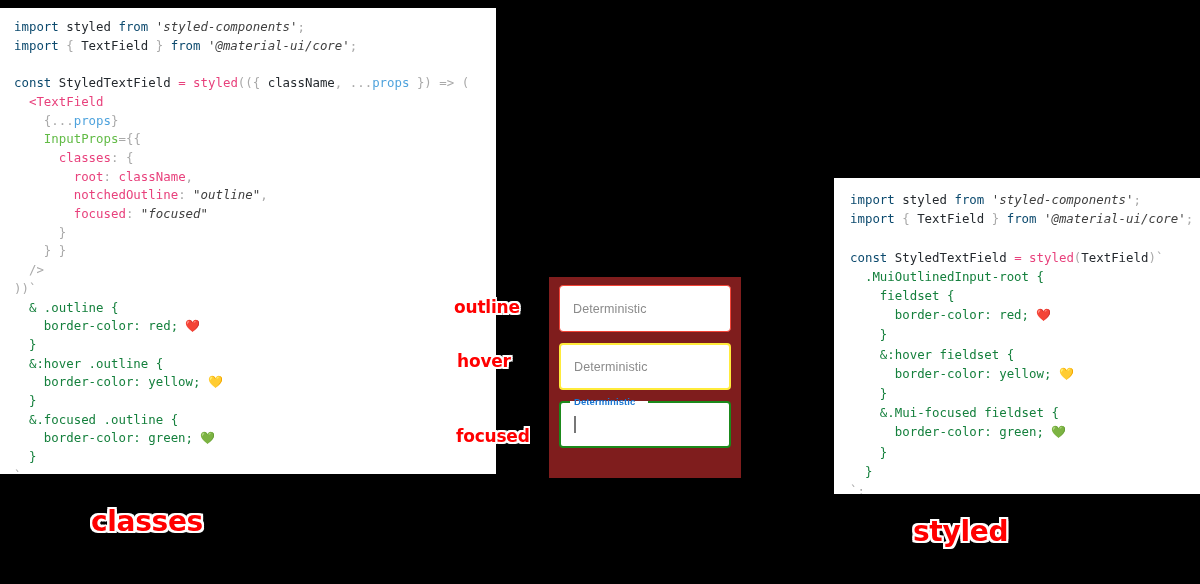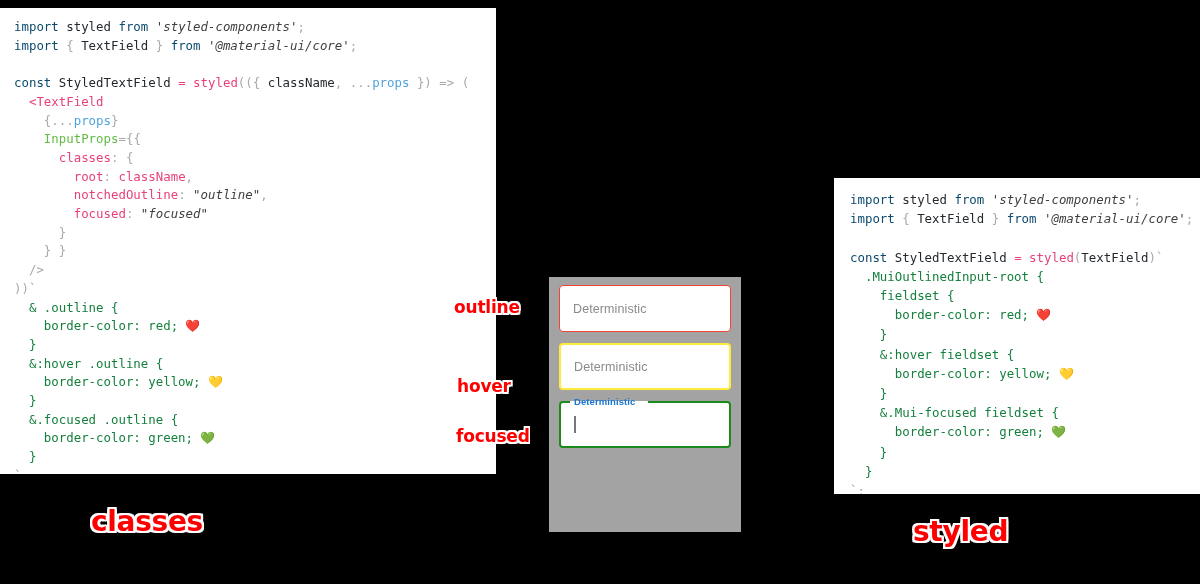--- a/index.html
+++ b/index.html
@@ -56,22 +56,22 @@
   .t-css  { color: #15803d; }          
   .t-op   { color: #e8417c; }          
   .emoji  { font-family: "DejaVu Sans", sans-serif; font-size: 12px; }
 
   
   #demo-panel {
     position: absolute;
     left: 549px;
     top: 277px;
     width: 192px;
-    height: 255px;
-    background: #a3a3a3;
+    height: 201px;
+    background: #7f1d1d;
     box-sizing: border-box;
     padding: 8px 10px;
   }
   .field {
     position: relative;
     box-sizing: border-box;
     height: 47px;
     border-radius: 4px;
     background: #ffffff;
     display: flex;
@@ -129,21 +129,21 @@
     font-size: 17px;
     letter-spacing: -.2px;
     text-shadow:
       -1.6px -1.6px 0 #fff,  1.6px -1.6px 0 #fff,
       -1.6px  1.6px 0 #fff,  1.6px  1.6px 0 #fff,
       -1.6px 0 0 #fff, 1.6px 0 0 #fff,
        0 -1.6px 0 #fff, 0 1.6px 0 #fff;
     white-space: nowrap;
   }
   #annot-default { left: 454px; top: 297px; }
-  #annot-hover   { left: 457px; top: 376px; }
+  #annot-hover   { left: 457px; top: 351px; }
   #annot-focused { left: 456px; top: 426px; }
 
   
   .caption {
     position: absolute;
     color: #ff0000;
     font-family: "DejaVu Sans", sans-serif;
     font-weight: bold;
     font-size: 28px;
     letter-spacing: -.3px;

